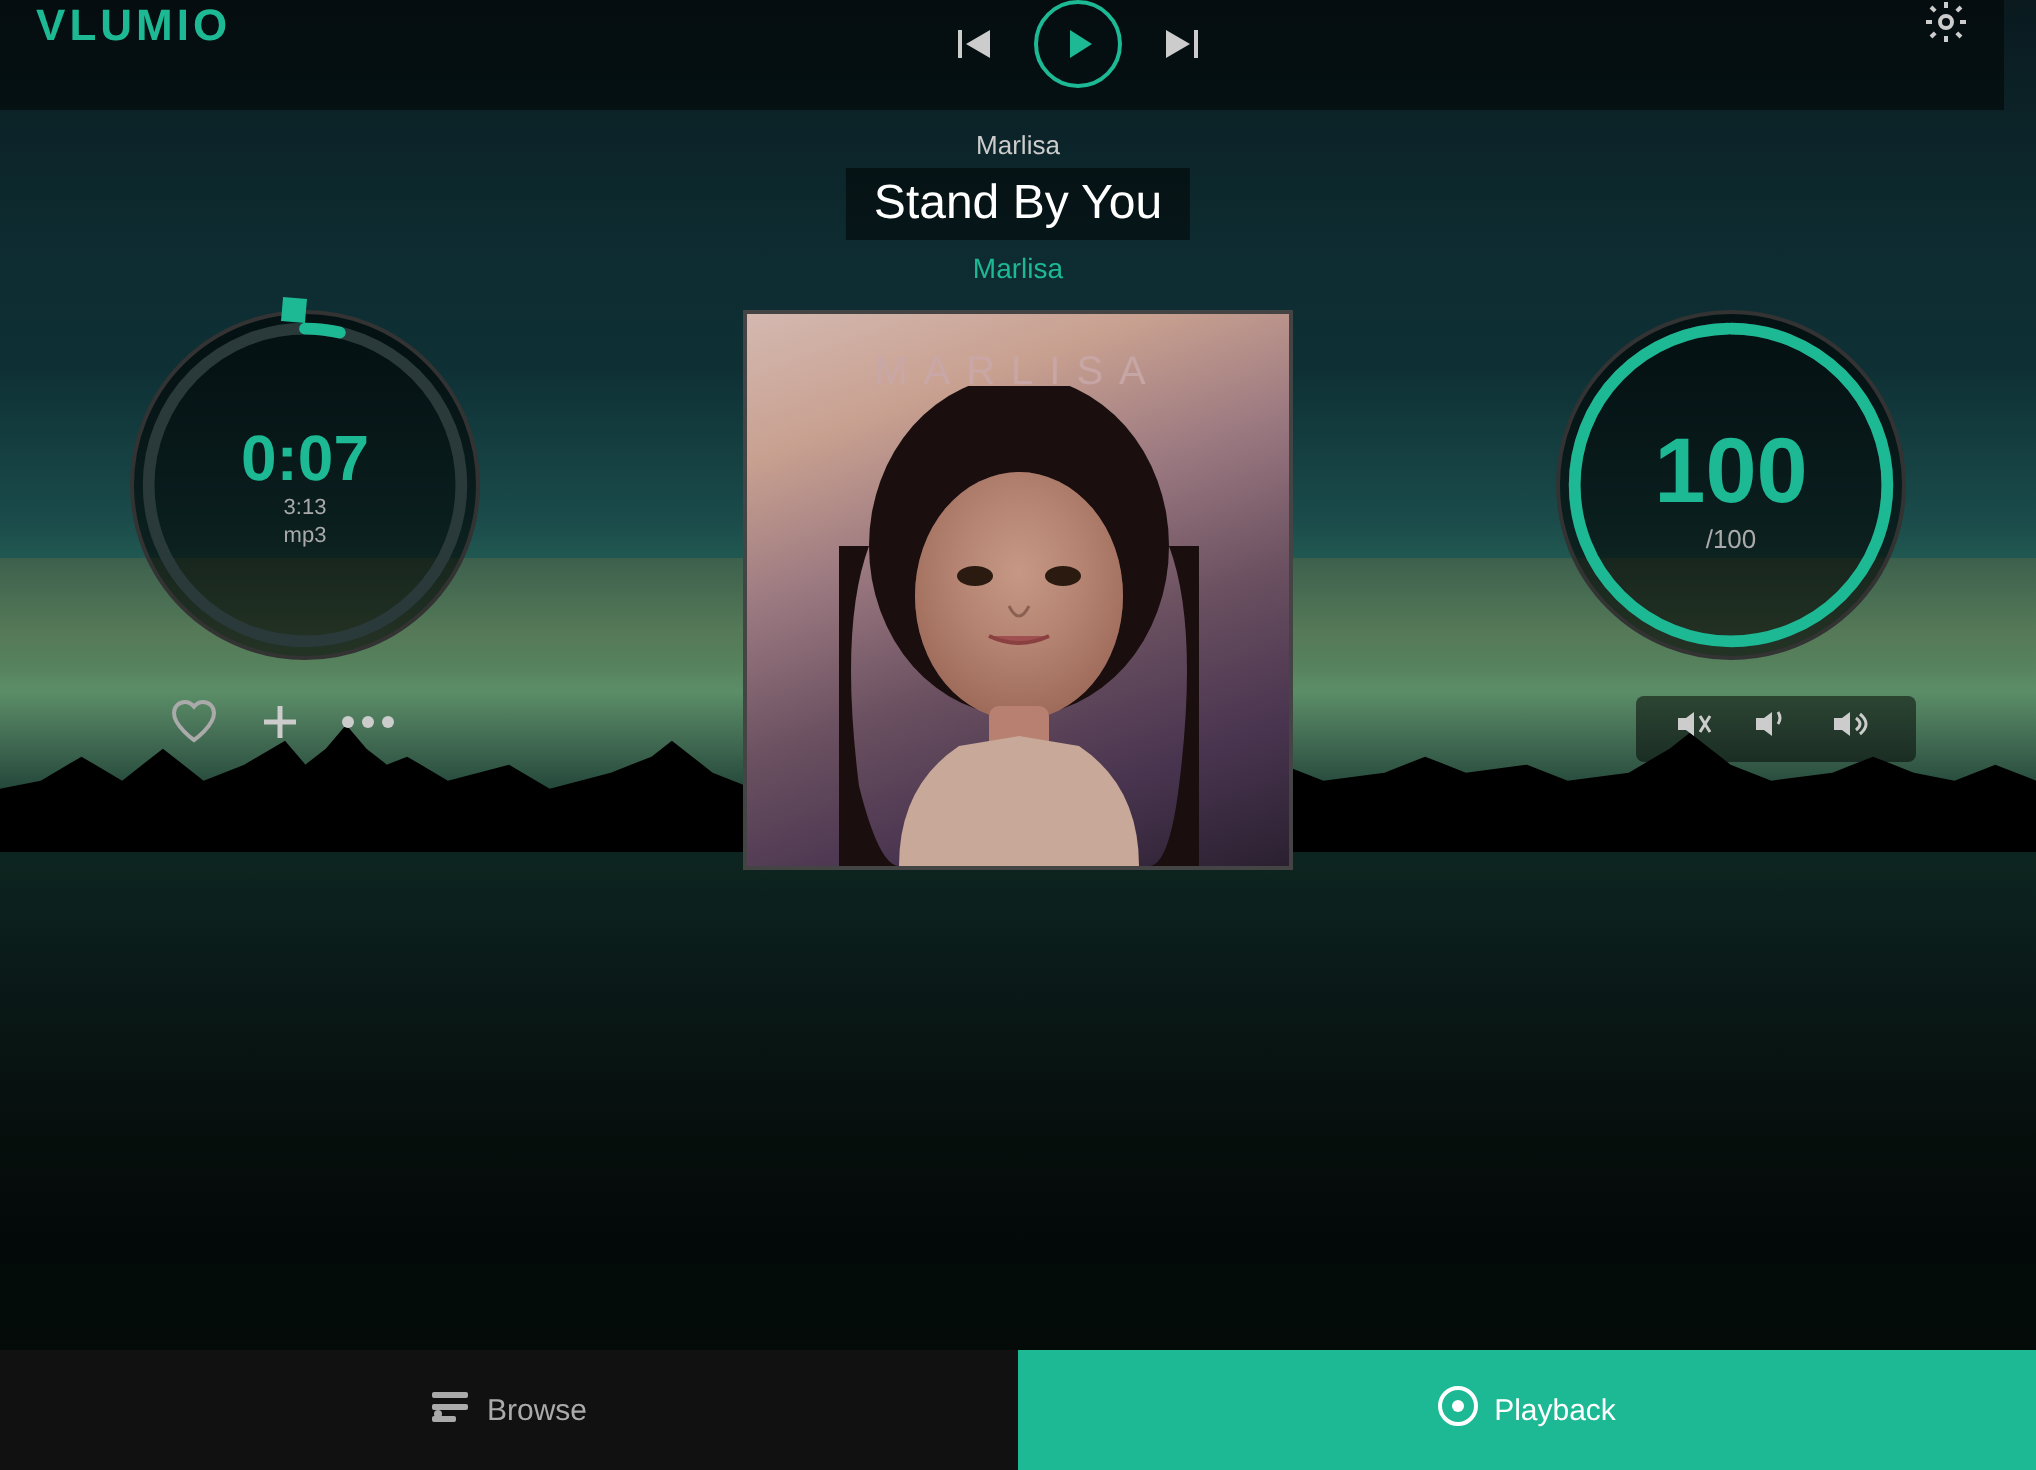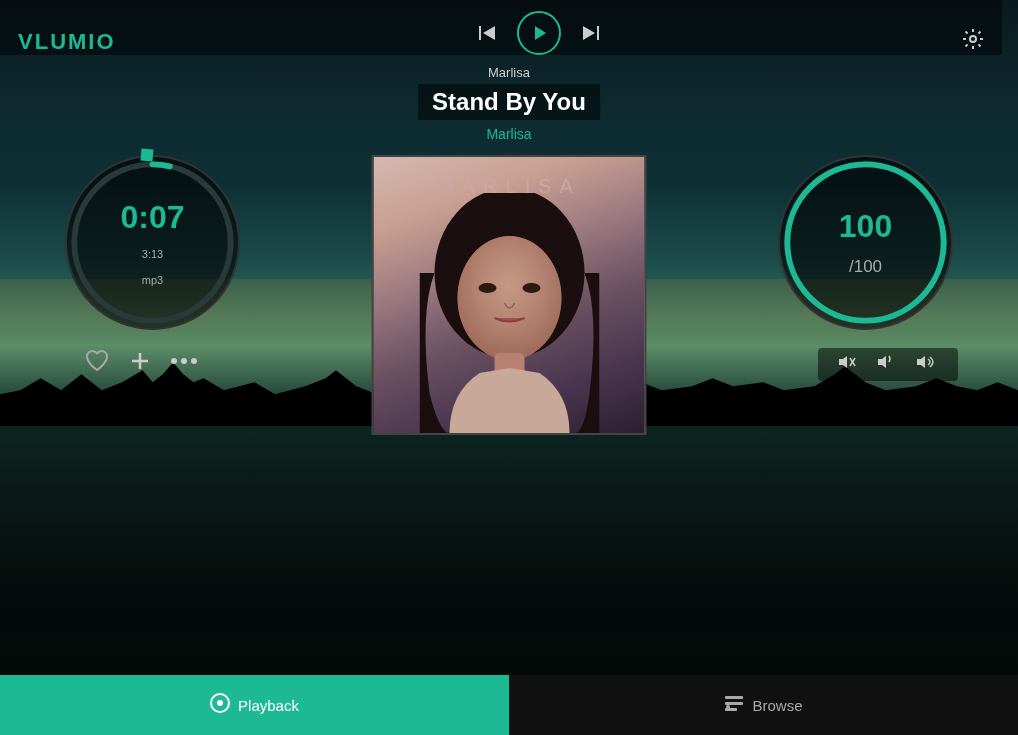--- a/index.html
+++ b/index.html
@@ -99,21 +99,21 @@
       color: #fff;
     }
     .bottom-btn .icon { font-size: 18px; }
 
     
     .top-bar {
       position: absolute;
       top: 0; left: 0; right: 16px;
       height: 55px;
       display: flex;
-      align-items: flex-end;
+      align-items: flex-start;
       justify-content: space-between;
       padding: 0 18px;
       z-index: 10;
       background: rgba(0,0,0,0.5);
     }
     .logo {
       color: #fff;
       font-size: 22px;
       font-weight: bold;
       letter-spacing: 2px;
@@ -163,21 +163,21 @@
       z-index: 10;
     }
     .song-artist-sub {
       color: #ccc;
       font-size: 13px;
       margin-bottom: 4px;
     }
     .song-title {
       color: #fff;
       font-size: 24px;
-      font-weight: bold;
+      font-weight: normal;
       background: rgba(0,0,0,0.5);
       padding: 4px 14px;
       margin-bottom: 6px;
     }
     .song-artist {
       color: #1db994;
       font-size: 14px;
     }
 
     
@@ -236,21 +236,20 @@
     .circle-bg {
       width: 100%; height: 100%;
       border-radius: 50%;
       background: rgba(0,0,0,0.6);
       border: 2px solid #333;
       position: relative;
       display: flex;
       flex-direction: column;
       align-items: center;
       justify-content: center;
-      gap: 12px;
     }
     
     .progress-arc {
       position: absolute;
       top: 0; left: 0;
       width: 100%; height: 100%;
     }
     .time-current {
       color: #1db994;
       font-size: 32px;
@@ -303,27 +302,27 @@
     .vol-circle {
       position: absolute;
       top: 155px;
       right: 65px;
       width: 175px;
       height: 175px;
       z-index: 10;
     }
     .vol-number {
       color: #1db994;
-      font-size: 32px;
+      font-size: 46px;
       font-weight: bold;
       z-index: 1;
     }
     .vol-label {
       color: #aaa;
-      font-size: 17px;
+      font-size: 13px;
       z-index: 1;
     }
 
     
     .vol-controls {
       position: absolute;
       top: 348px;
       right: 60px;
       display: flex;
       gap: 5px;
@@ -488,35 +487,35 @@
   <button class="vol-btn">
     <svg width="22" height="16" viewBox="0 0 22 16" fill="none" stroke="#ccc" stroke-width="1.5">
       <polygon points="1,5 5,5 9,2 9,14 5,11 1,11" fill="#ccc" stroke="none"></polygon>
       <path d="M12 11 Q16 8 12 5" stroke="#ccc" fill="none"></path>
       <path d="M14 13 Q20 8 14 3" stroke="#ccc" fill="none"></path>
     </svg>
   </button>
 </div>
 
 <div class="bottom-bar">
-  <button class="bottom-btn active">
-    <span class="icon">
-      <svg width="20" height="20" viewBox="0 0 20 20" fill="#fff">
-        <circle cx="10" cy="10" r="9" fill="none" stroke="#fff" stroke-width="2"></circle>
-        <circle cx="10" cy="10" r="3" fill="#fff"></circle>
-      </svg>
-    </span>
-    <span>Playback</span>
-  </button>
-
   <button class="bottom-btn">
     <span class="icon">
       <svg width="20" height="20" viewBox="0 0 20 20" fill="#aaa">
         <rect x="1" y="3" width="18" height="3" rx="1"></rect>
         <rect x="1" y="9" width="18" height="3" rx="1"></rect>
         <rect x="1" y="15" width="12" height="3" rx="1"></rect>
         <circle cx="4" cy="14" r="2" fill="#aaa"></circle>
       </svg>
     </span>
     <span>Browse</span>
   </button>
 
+  <button class="bottom-btn active">
+    <span class="icon">
+      <svg width="20" height="20" viewBox="0 0 20 20" fill="#fff">
+        <circle cx="10" cy="10" r="9" fill="none" stroke="#fff" stroke-width="2"></circle>
+        <circle cx="10" cy="10" r="3" fill="#fff"></circle>
+      </svg>
+    </span>
+    <span>Playback</span>
+  </button>
+
 </div>
 
 </body></html>

